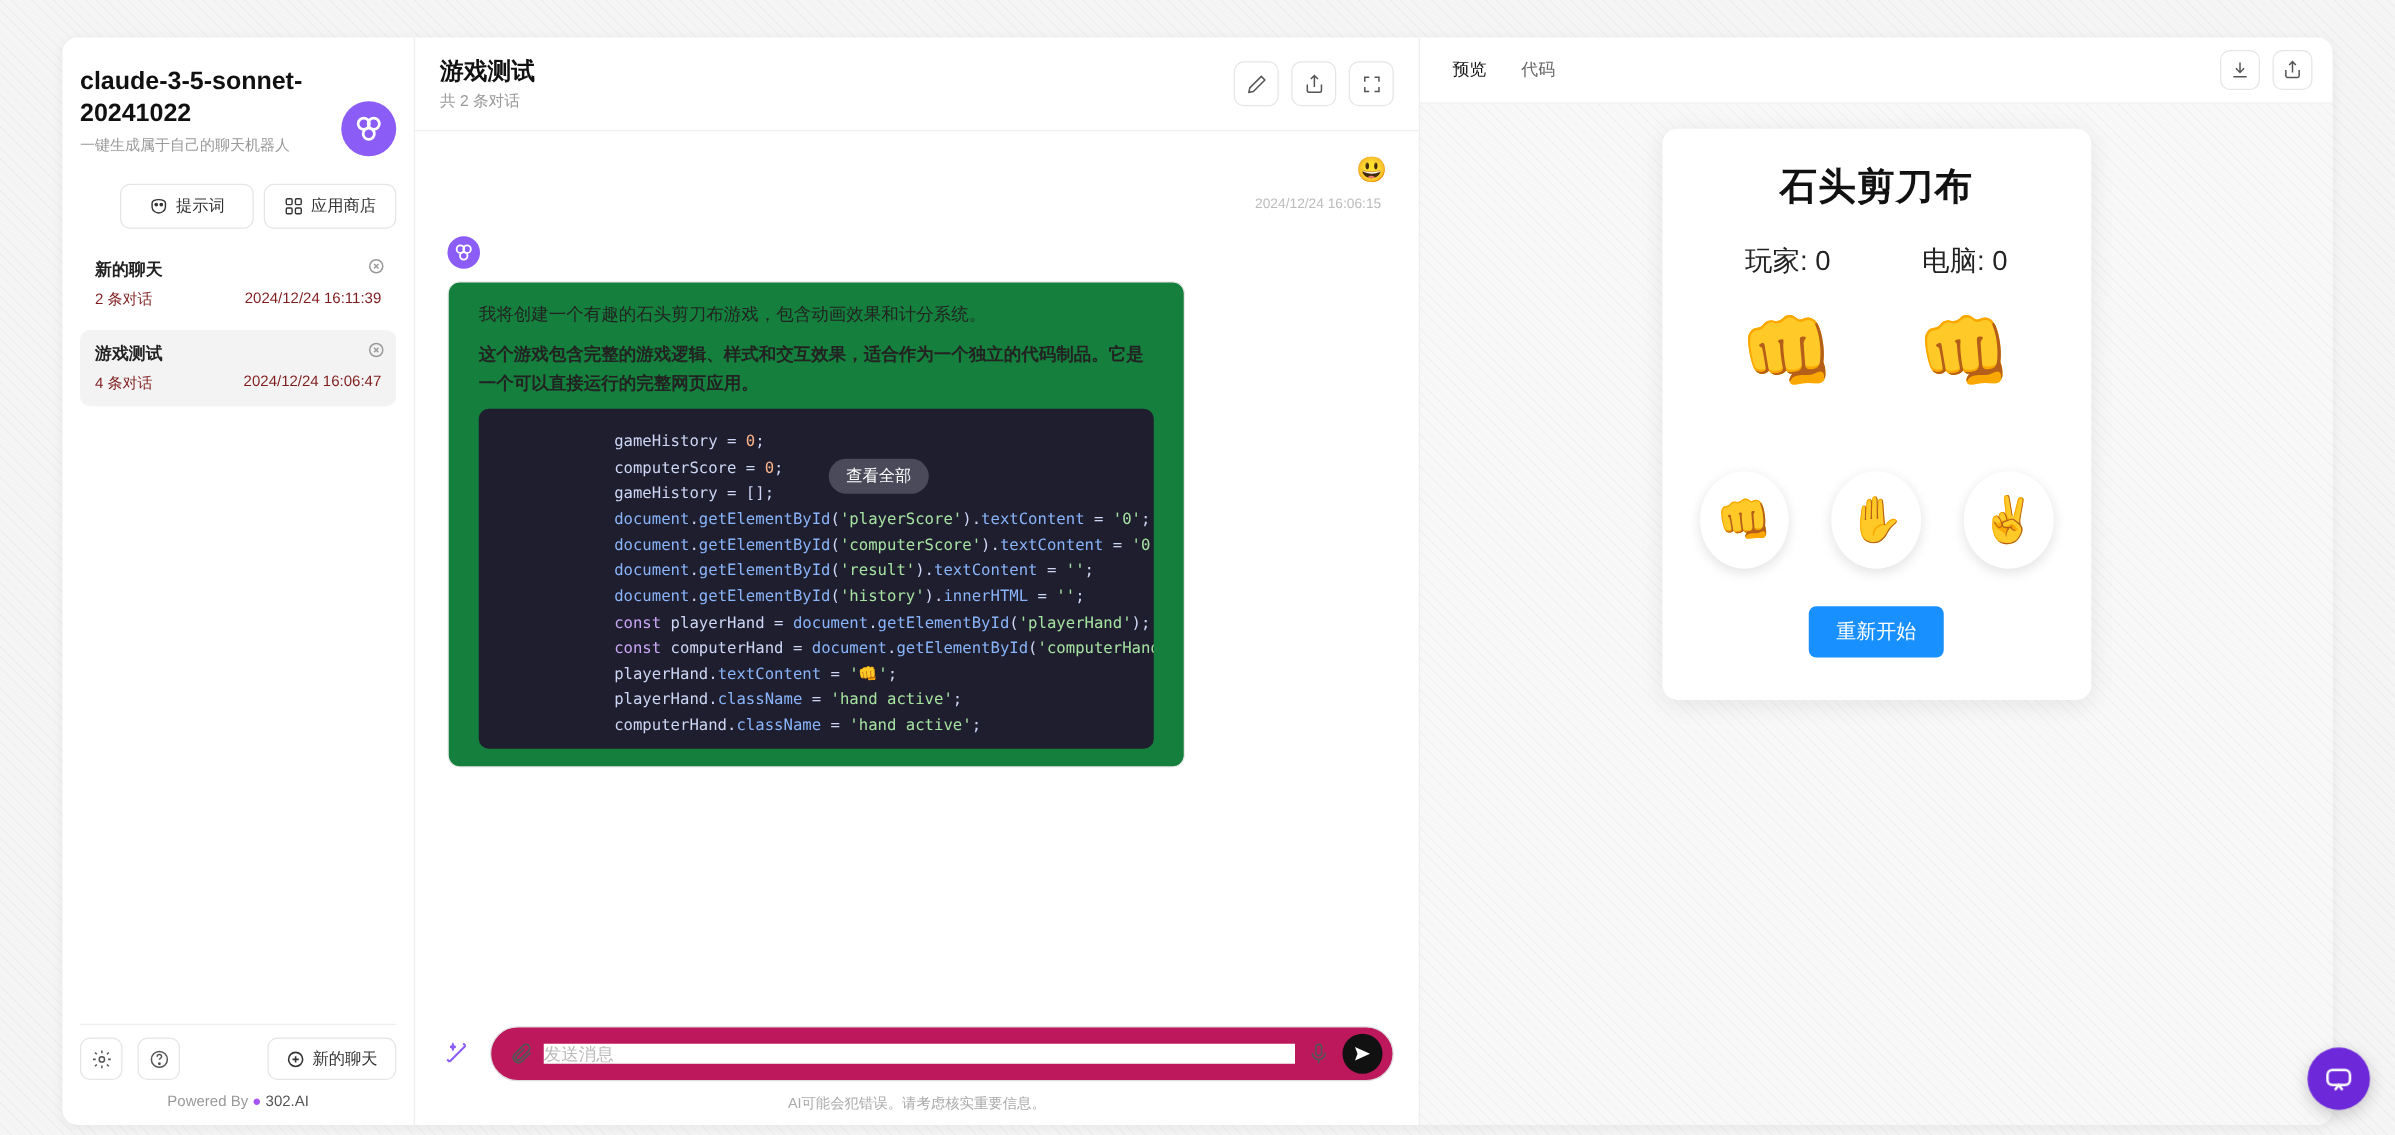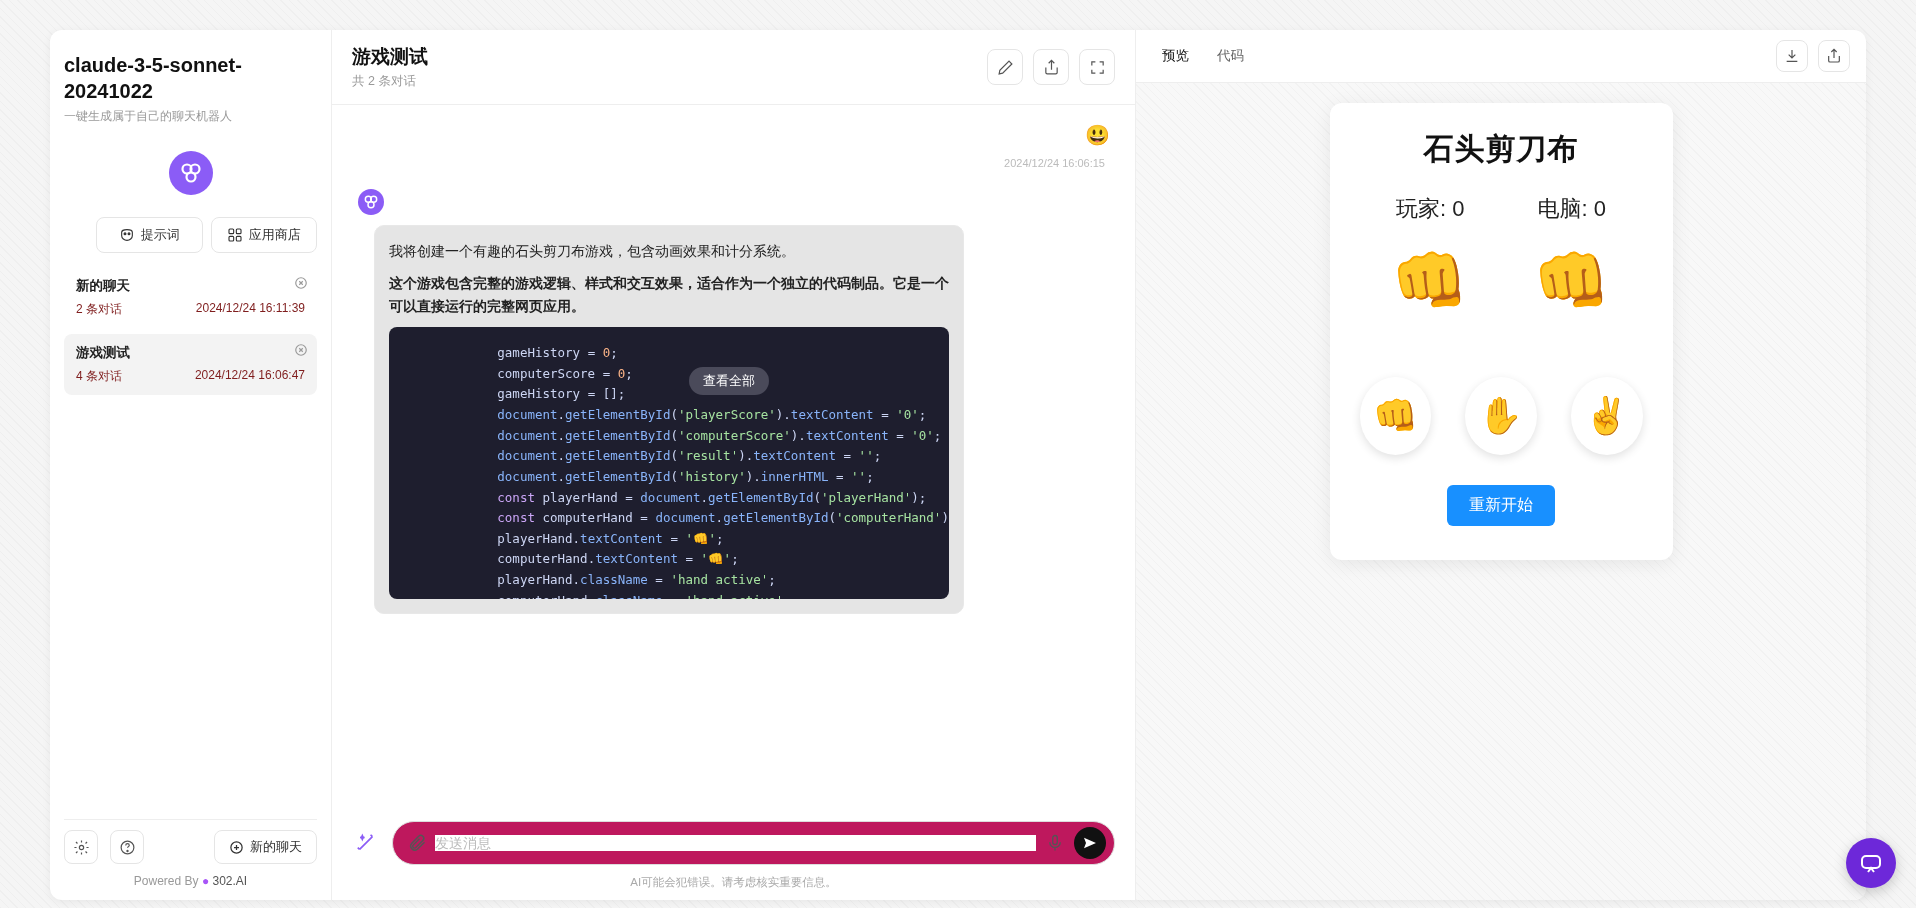--- a/index.html
+++ b/index.html
@@ -20,21 +20,21 @@
   box-shadow: 0 2px 10px rgba(0,0,0,0.06);
   overflow: hidden;
 }
 .sidebar {
   width: 282px;
   border-right: 1px solid #eee;
   display: flex;
   flex-direction: column;
   padding: 22px 14px 12px 14px;
 }
-.sidebar-header { display: flex; align-items: center; gap: 26px; margin-bottom: 8px; flex-direction: column;}
+.sidebar-header { display: flex; align-items: flex-end; gap: 1px; margin-bottom: 8px;}
 .sidebar-header .text { flex:1; }
 .model-title { font-size: 20px; font-weight: 700; color:#111; line-height:1.3; }
 .subtitle { font-size: 12px; color:#999; margin-top:4px; }
 .avatar-circle {
   width: 44px; height: 44px; border-radius: 50%; background:#8b5cf6;
   display:flex; align-items:center; justify-content:center; color:#fff;
 }
 .avatar-circle svg { width:24px; height:24px; }
 .sidebar-actions { display:flex; gap:8px; margin-top:14px;padding-left:32px; }
 .side-btn {
@@ -89,22 +89,22 @@
   width:26px; height:26px; border-radius:50%; background:#8b5cf6; color:#fff;
   display:flex; align-items:center; justify-content:center; font-size:14px;
 }
 .bot-avatar svg { width:16px; height:16px;}
 .user-bubble {
   max-width:520px; border:1px solid #e8e8e8; border-radius:10px; padding:10px 14px;
   font-size:14px; color:#222; background:#fff;
 }
 .msg-time { font-size:11px; color:#bbb; text-align:right; margin-bottom:20px; padding-right:4px;}
 .bot-block {
-  max-width:590px; border:1px solid #e8e8e8; border-radius:10px; padding:14px 14px;
-  font-size:14px; color:#222; background:#e5e5e5;margin-left:16px;
+  max-width:590px; border:1px solid #e8e8e8; border-radius:10px; padding:14px 24px;
+  font-size:14px; color:#222; background:#15803d;
 }
 .bot-block p { margin-bottom:10px; line-height:1.6;}
 .bot-block strong { font-weight:700; }
 .code-block {
   background:#1e1e2e; border-radius:8px; padding:16px 18px; font-family:Consolas,Monaco,monospace;
   font-size:12.5px; line-height:1.65; color:#cdd6f4; position:relative; margin-top:6px;
   height:272px; overflow:hidden;
 }
 .code-line { white-space:pre; }
 .c-var { color:#cdd6f4; }
@@ -332,21 +332,20 @@
                 <div class="code-line">            <span class="c-var">gameHistory </span><span class="c-var">= </span><span class="c-var">[];</span></div>
                 <div class="code-line"><span class=""></span></div>
                 <div class="code-line">            <span class="c-obj">document</span><span class="c-var">.</span><span class="c-method">getElementById</span><span class="c-var">(</span><span class="c-str">'playerScore'</span><span class="c-var">).</span><span class="c-prop">textContent</span><span class="c-var"> = </span><span class="c-str">'0'</span><span class="c-var">;</span></div>
                 <div class="code-line">            <span class="c-obj">document</span><span class="c-var">.</span><span class="c-method">getElementById</span><span class="c-var">(</span><span class="c-str">'computerScore'</span><span class="c-var">).</span><span class="c-prop">textContent</span><span class="c-var"> = </span><span class="c-str">'0'</span><span class="c-var">;</span></div>
                 <div class="code-line">            <span class="c-obj">document</span><span class="c-var">.</span><span class="c-method">getElementById</span><span class="c-var">(</span><span class="c-str">'result'</span><span class="c-var">).</span><span class="c-prop">textContent</span><span class="c-var"> = </span><span class="c-str">''</span><span class="c-var">;</span></div>
                 <div class="code-line">            <span class="c-obj">document</span><span class="c-var">.</span><span class="c-method">getElementById</span><span class="c-var">(</span><span class="c-str">'history'</span><span class="c-var">).</span><span class="c-prop">innerHTML</span><span class="c-var"> = </span><span class="c-str">''</span><span class="c-var">;</span></div>
                 <div class="code-line"><span class=""></span></div>
                 <div class="code-line">            <span class="c-kw">const </span><span class="c-var">playerHand </span><span class="c-var">= </span><span class="c-obj">document</span><span class="c-var">.</span><span class="c-method">getElementById</span><span class="c-var">(</span><span class="c-str">'playerHand'</span><span class="c-var">);</span></div>
                 <div class="code-line">            <span class="c-kw">const </span><span class="c-var">computerHand </span><span class="c-var">= </span><span class="c-obj">document</span><span class="c-var">.</span><span class="c-method">getElementById</span><span class="c-var">(</span><span class="c-str">'computerHand'</span><span class="c-var">);</span></div>
                 <div class="code-line">            <span class="c-var">playerHand</span><span class="c-var">.</span><span class="c-prop">textContent</span><span class="c-var"> = </span><span class="c-str">'👊'</span><span class="c-var">;</span></div>
-                <div class="code-line">            <span class="c-var">computerHand</span><span class="c-var">.</span><span class="c-prop">textContent</span><span class="c-var"> = </span><span class="c-str">'👊'</span><span class="c-var">;</span></div>
                 <div class="code-line">            <span class="c-var">playerHand</span><span class="c-var">.</span><span class="c-prop">className</span><span class="c-var"> = </span><span class="c-str">'hand active'</span><span class="c-var">;</span></div>
                 <div class="code-line">            <span class="c-var">computerHand</span><span class="c-var">.</span><span class="c-prop">className</span><span class="c-var"> = </span><span class="c-str">'hand active'</span><span class="c-var">;</span></div>
                 <div class="code-line"><span class=""></span></div>
               </div>
           </div>
         </div>
       </div>
 
       <div class="input-row">
         <div class="wand-btn">

